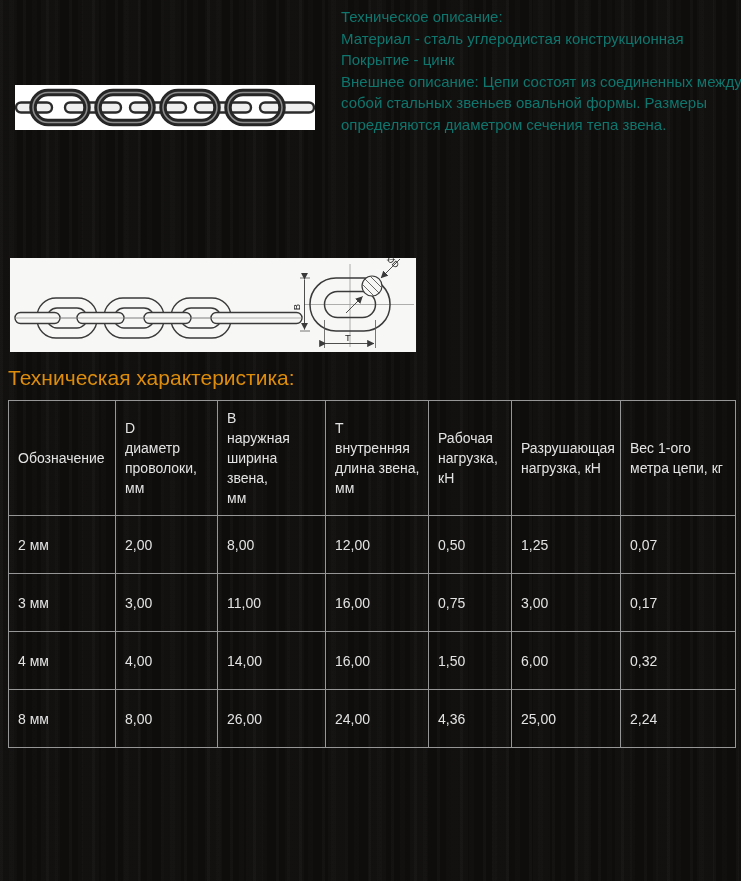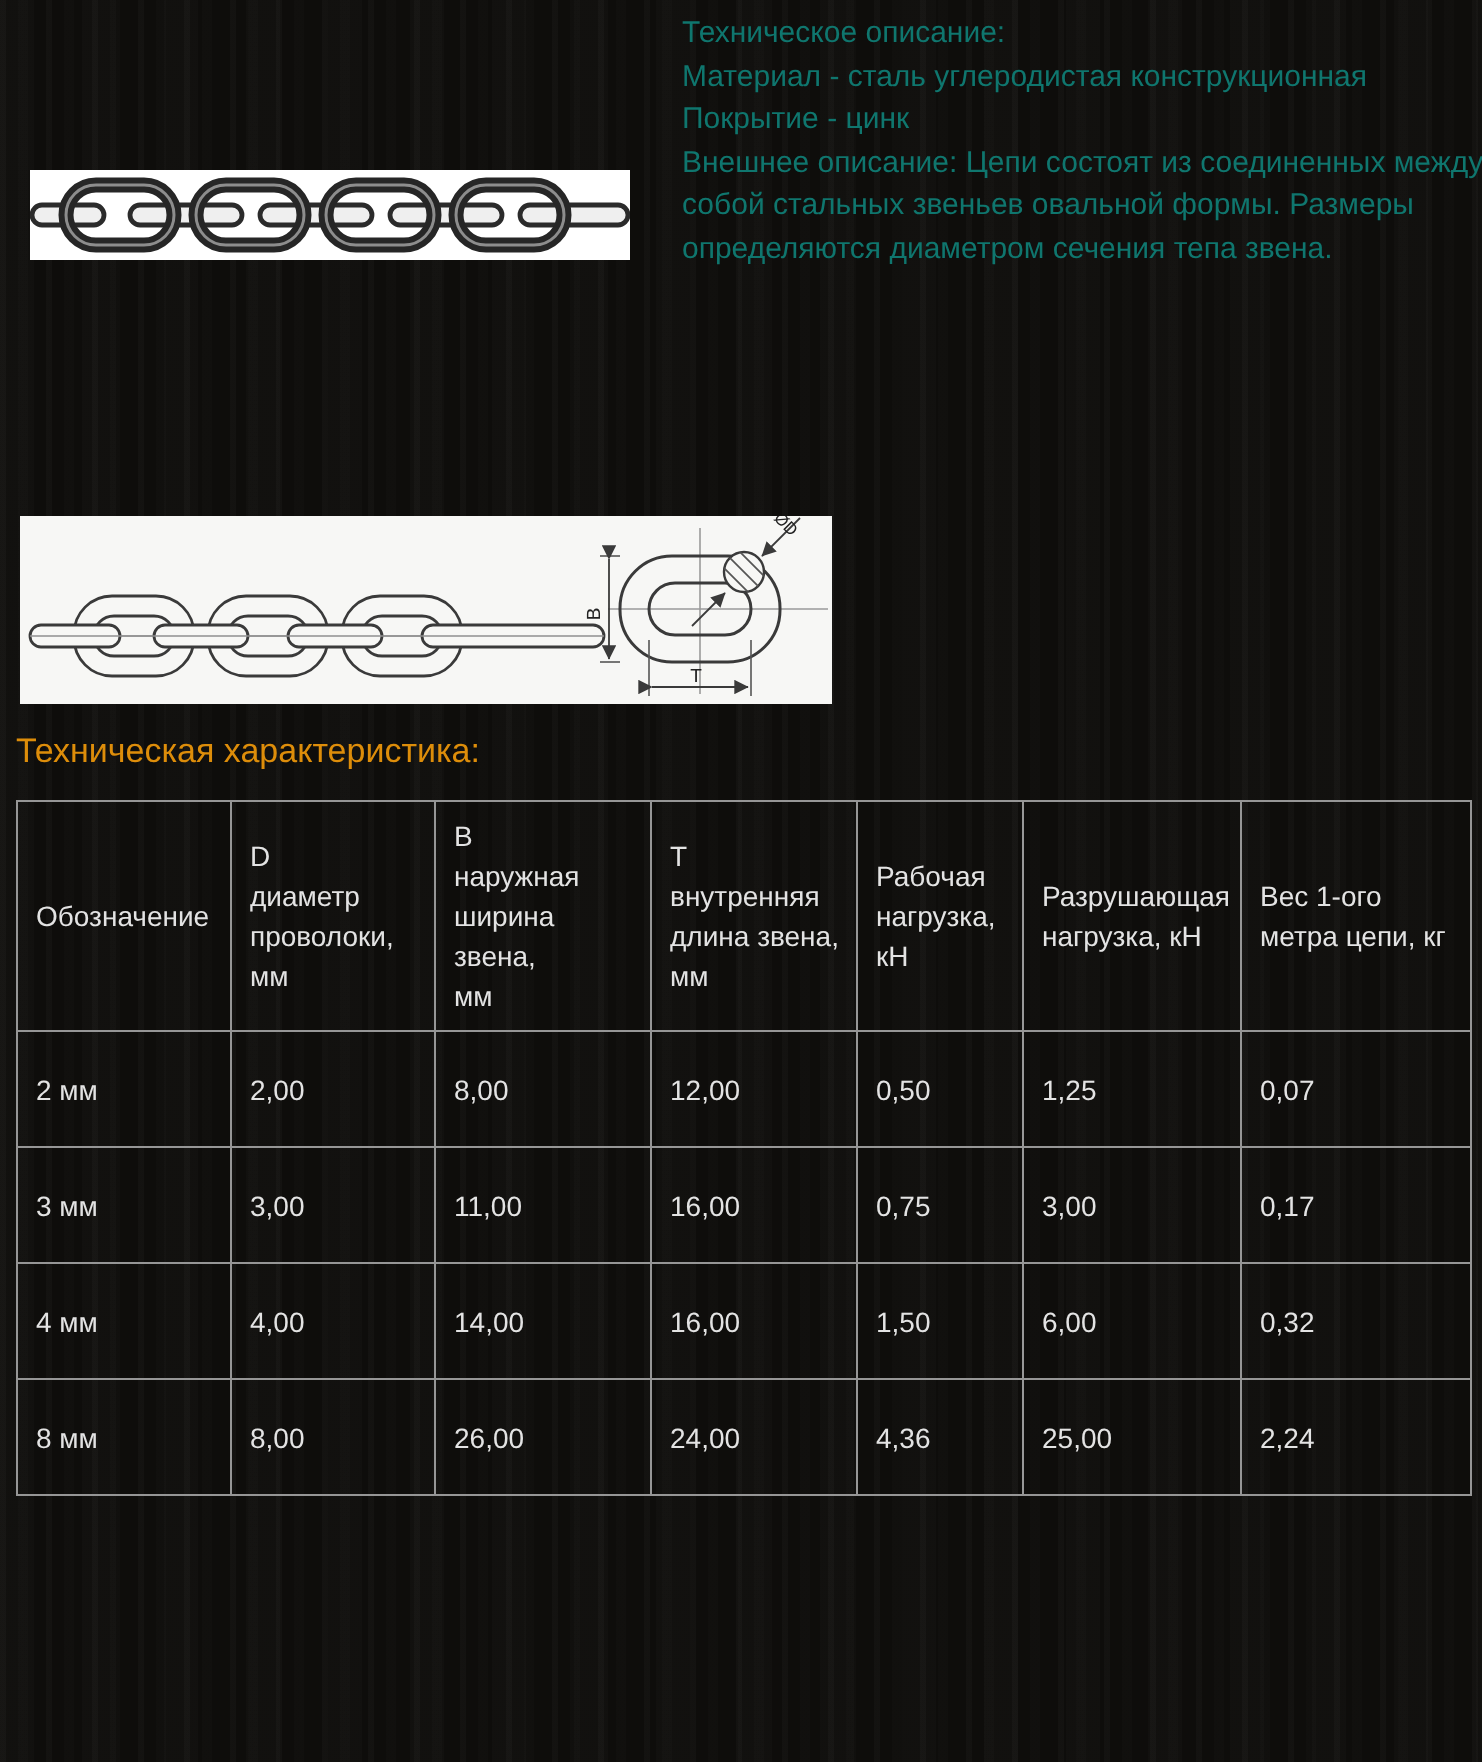--- a/index.html
+++ b/index.html
@@ -9,21 +9,21 @@
     background-image:
       repeating-linear-gradient(90deg, rgba(255,255,255,.022) 0 3px, rgba(0,0,0,0) 3px 9px, rgba(255,255,255,.012) 9px 14px, rgba(0,0,0,0) 14px 23px),
       repeating-linear-gradient(90deg, rgba(255,255,255,.015) 0 17px, rgba(0,0,0,0) 17px 41px);
     font-family:"Liberation Sans", sans-serif;
     color:#d6d6d6;
   }
   .photo{position:absolute;left:15px;top:85px;width:300px;height:45px;background:#fff;}
   .desc{position:absolute;left:341px;top:6px;width:406px;font-size:15px;line-height:21.5px;color:#0f766e;}
   .desc p{margin:0;}
   .drawing{position:absolute;left:10px;top:258px;width:406px;height:94px;background:#f7f7f5;}
-  .section-title{position:absolute;left:8px;top:366px;margin:0;font-size:17px;font-weight:400;color:#dd8d0a;text-align:right;}
+  .section-title{position:absolute;left:8px;top:366px;margin:0;font-size:21px;font-weight:400;color:#dd8d0a;text-align:right;}
   table.spec{
     position:absolute;left:8px;top:400px;width:727px;
     border-collapse:collapse;table-layout:fixed;
     color:#e3e3e3;font-size:14px;
   }
   table.spec th, table.spec td{
     border:1px solid #969696;text-align:left;vertical-align:middle;
     padding:4px 6px 4px 9px;font-weight:400;
   }
   table.spec thead tr{height:115px;}

